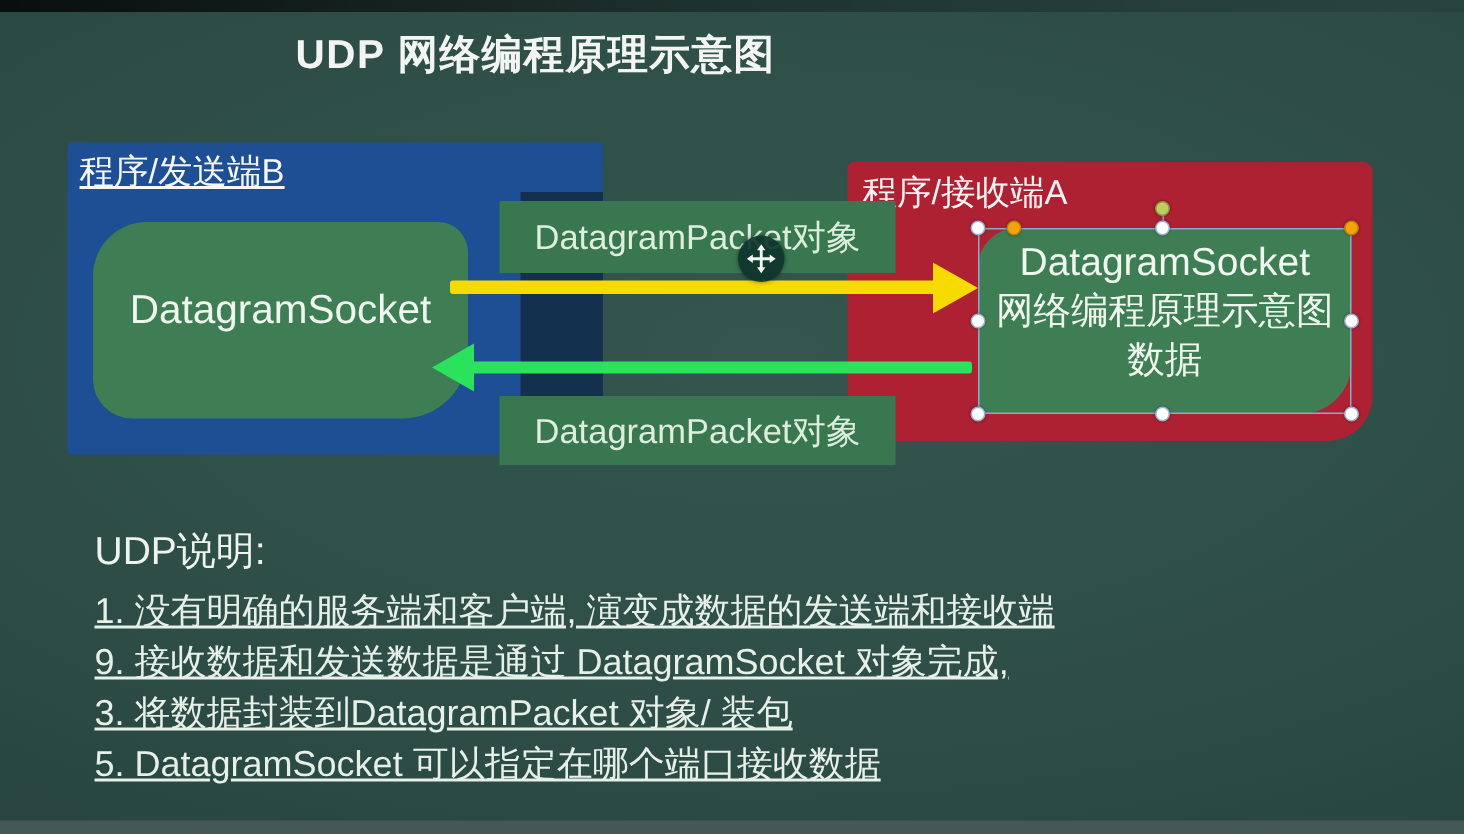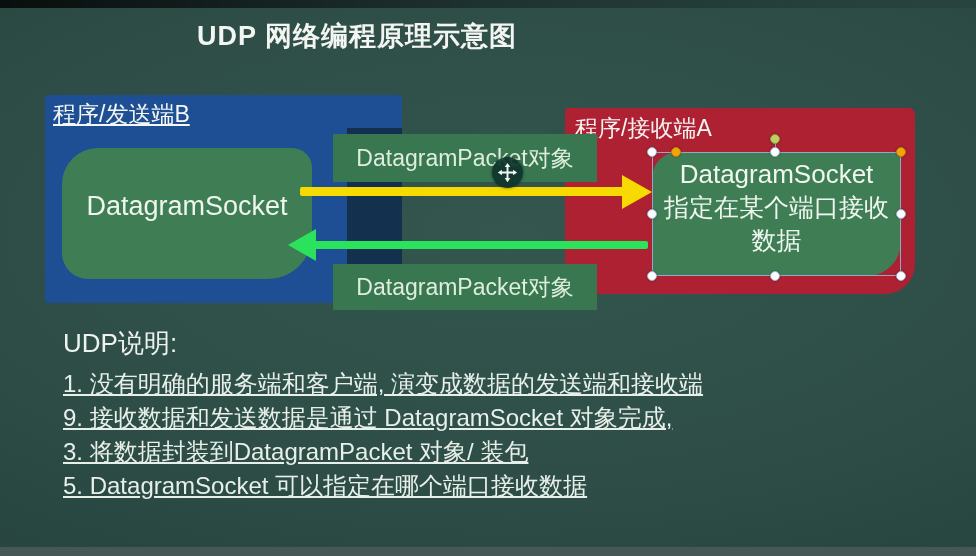--- a/index.html
+++ b/index.html
@@ -52,21 +52,21 @@
   .handle.rotate{background:#c2cc60;border-color:#8a9a40;}
   .stem{left:775px;top:143px;width:1px;height:9px;background:#8fa8cc;}
 
   
   .move-cursor{left:492px;top:157px;width:31px;height:31px;border-radius:50%;
     background:rgba(14,52,45,.92);display:flex;align-items:center;justify-content:center;
     box-shadow:0 0 3px rgba(0,0,0,.5);}
   .move-cursor svg{width:21px;height:21px;}
 
   
-  .notes{left:63px;top:326px;width:880px;}
+  .notes{left:63px;top:350px;width:880px;}
   .notes-heading{font-size:26px;color:#eef3ee;margin-bottom:6px;}
   .notes-item{font-size:24px;line-height:34px;color:#e7efe9;white-space:nowrap;text-decoration:underline;}
 </style>
 </head>
 <body>
 
 <div class="stage">
 
   <div class="abs top-shade"></div>
 
@@ -80,21 +80,21 @@
   <div class="abs red-box">
     <div class="abs red-label">程序/接收端A</div>
   </div>
 
   <div class="abs left-socket">
     <div class="txt">DatagramSocket</div>
   </div>
 
   <div class="abs right-socket">
     <div class="l1">DatagramSocket</div>
-    <div class="l2">指定在某个端口接收</div>
+    <div class="l2">网络编程原理示意图</div>
     <div class="l3">数据</div>
   </div>
 
   <div class="abs packet packet-top">
     <div class="txt">DatagramPacket对象</div>
   </div>
   <div class="abs packet packet-bottom">
     <div class="txt">DatagramPacket对象</div>
   </div>
 

